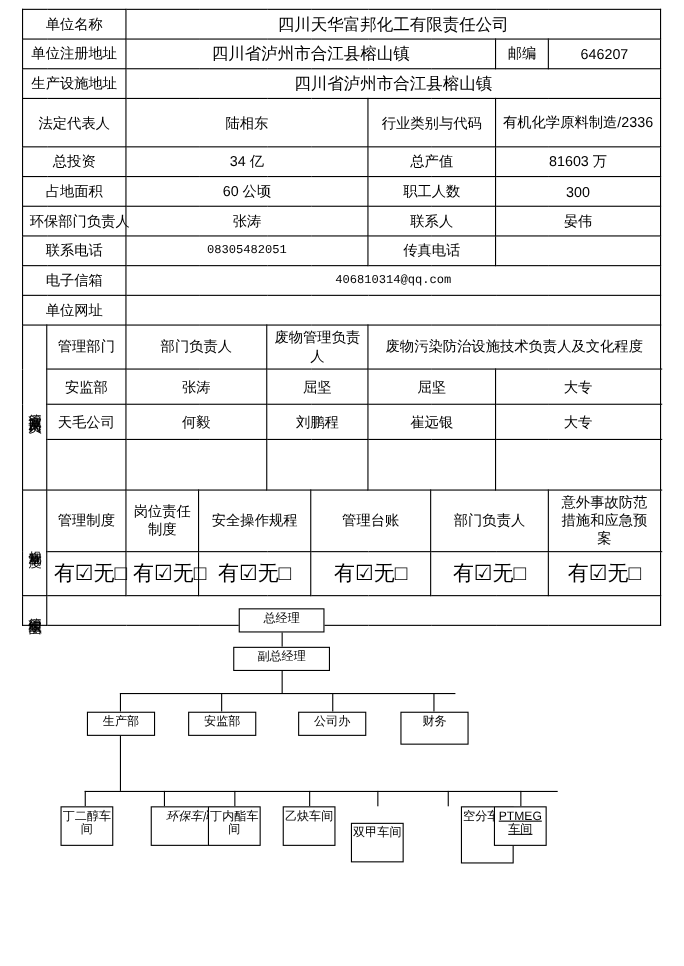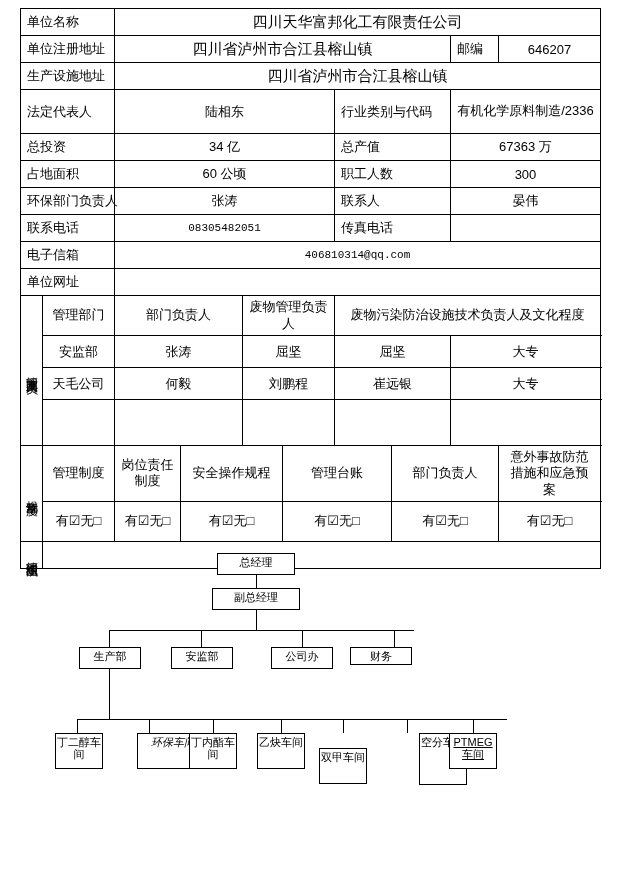--- a/index.html
+++ b/index.html
@@ -28,21 +28,21 @@
     font-size: 13px;
   }
   table.form td {
     border: 1px solid #000;
     padding: 3px 6px;
     vertical-align: middle;
     height: 27px;
     box-sizing: border-box;
   }
   .lbl {
-    text-align: left;
+    text-align: center;
     white-space: nowrap;
   }
   .val {
     text-align: center;
   }
   .ctr {
     text-align: center;
   }
   .big {
     font-size: 15px;
@@ -71,21 +71,21 @@
     text-align: center;
     font-size: 13px;
     line-height: 1.25;
   }
   .mono {
     font-family: "Liberation Mono", monospace;
     font-size: 11px;
   }
   .chk {
     text-align: center;
-    font-size: 13px;
+    font-size: 19px;
     white-space: nowrap;
   }
   
   .orgcell {
     position: relative;
     height: 242px;
     padding: 0;
   }
   .org {
     position: relative;
@@ -150,21 +150,21 @@
       <td class="lbl" colspan="2">法定代表人</td>
       <td class="val" colspan="4">陆相东</td>
       <td class="lbl" colspan="2">行业类别与代码</td>
       <td class="val" colspan="2" style="height:44px;line-height:1.3;">有机化学原料制造/2336</td>
     </tr>
 
     <tr>
       <td class="lbl" colspan="2">总投资</td>
       <td class="val" colspan="4">34 亿</td>
       <td class="lbl" colspan="2">总产值</td>
-      <td class="val" colspan="2">67363 万</td>
+      <td class="val" colspan="2">81603 万</td>
     </tr>
 
     <tr>
       <td class="lbl" colspan="2">占地面积</td>
       <td class="val" colspan="4">60 公顷</td>
       <td class="lbl" colspan="2">职工人数</td>
       <td class="val" colspan="2">300</td>
     </tr>
 
     <tr>
@@ -269,21 +269,21 @@
 
           <div class="ln lnh" style="left:60px; top:85px; width:305px;"></div>
           <div class="ln lnv" style="left:60px; top:85px; height:17px;"></div>
           <div class="ln lnv" style="left:152px; top:85px; height:17px;"></div>
           <div class="ln lnv" style="left:253px; top:85px; height:17px;"></div>
           <div class="ln lnv" style="left:345px; top:85px; height:17px;"></div>
 
           <div class="node" style="left:30px; top:102px; width:62px; height:22px;">生产部</div>
           <div class="node" style="left:122px; top:102px; width:62px; height:22px;">安监部</div>
           <div class="node" style="left:222px; top:102px; width:62px; height:22px;">公司办</div>
-          <div class="node" style="left:301px; top:102px; width:62px; height:18px;">财务</div>
+          <div class="node" style="left:315px; top:102px; width:62px; height:30px;">财务</div>
 
           <div class="ln lnv" style="left:60px; top:124px; height:50px;"></div>
           <div class="ln lnh" style="left:28px; top:174px; width:430px;"></div>
           <div class="ln lnv" style="left:28px; top:174px; height:14px;"></div>
           <div class="ln lnv" style="left:100px; top:174px; height:14px;"></div>
           <div class="ln lnv" style="left:164px; top:174px; height:14px;"></div>
           <div class="ln lnv" style="left:232px; top:174px; height:14px;"></div>
           <div class="ln lnv" style="left:294px; top:174px; height:14px;"></div>
           <div class="ln lnv" style="left:358px; top:174px; height:14px;"></div>
           <div class="ln lnv" style="left:424px; top:174px; height:14px;"></div>

